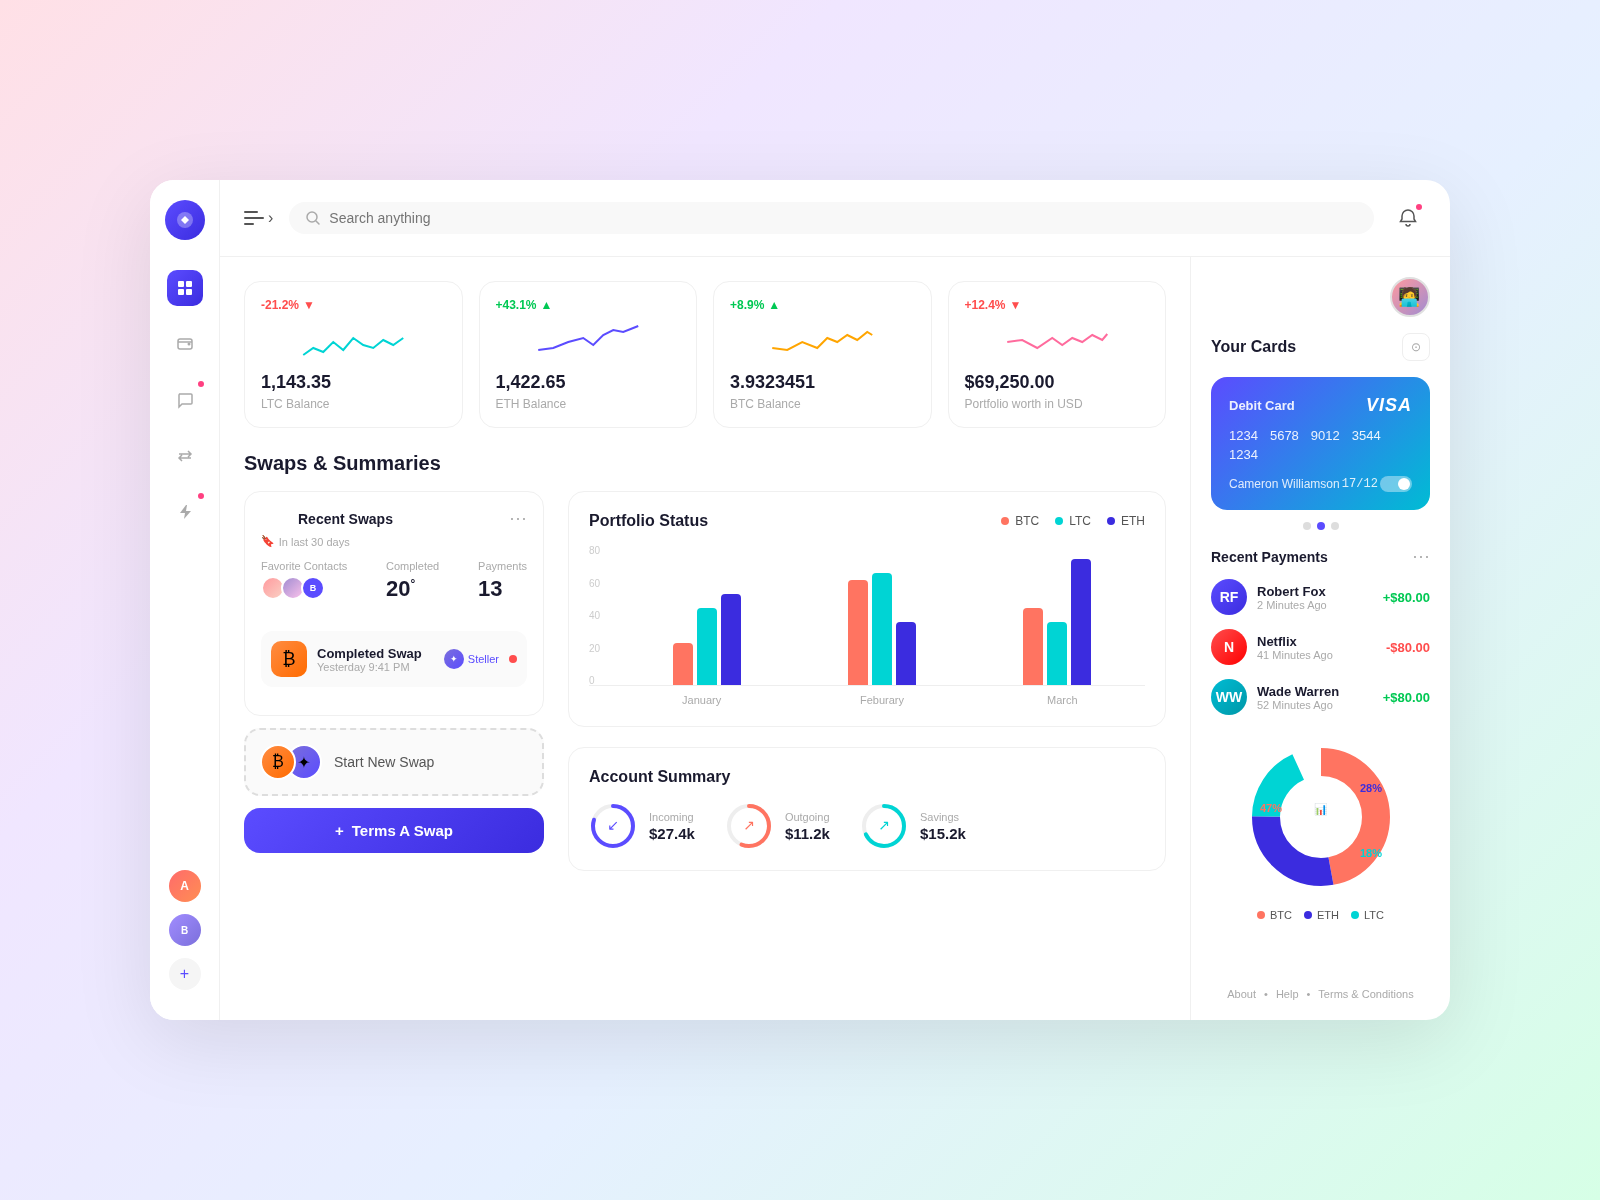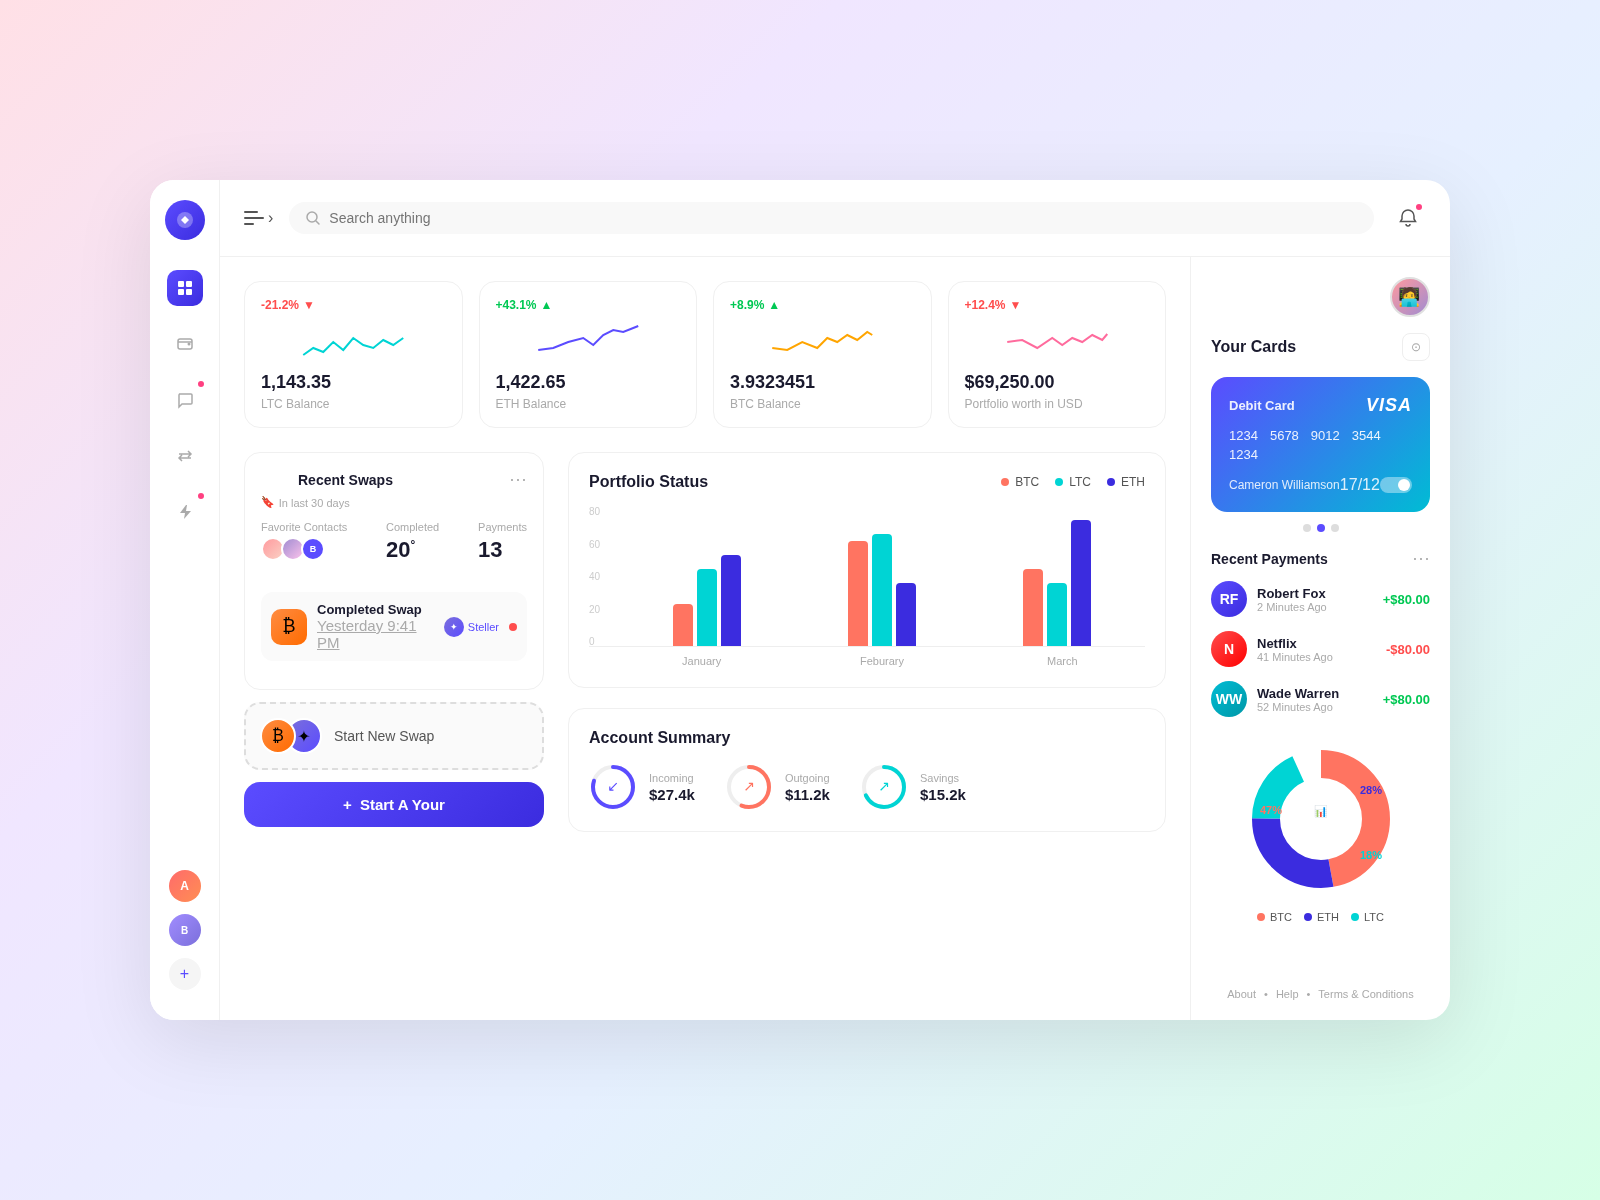--- a/index.html
+++ b/index.html
@@ -353,23 +353,22 @@
       justify-content: center;
       font-size: 18px;
     }
     .swap-info { flex: 1; }
     .swap-name {
       font-size: 13px;
       font-weight: 600;
       color: #1a1a2e;
     }
     .swap-time {
-      font-size: 15px;
+      font-size: 11px;
       color: #aaa;
-      text-decoration: underline;
     }
     .stellar-badge {
       display: flex;
       align-items: center;
       gap: 4px;
       font-size: 11px;
       color: #5b4cff;
     }
     .stellar-icon {
       width: 20px;
@@ -610,22 +609,23 @@
     .card-bottom {
       display: flex;
       justify-content: space-between;
       align-items: center;
     }
     .card-name {
       font-size: 12px;
       color: rgba(255,255,255,0.85);
     }
     .card-expiry {
-      font-size: 16px;
+      font-size: 12px;
       color: rgba(255,255,255,0.85);
+      font-family: Liberation Mono, monospace;
     }
     .card-toggle {
       width: 32px;
       height: 16px;
       background: rgba(255,255,255,0.4);
       border-radius: 8px;
       position: relative;
     }
     .card-toggle-thumb {
       width: 12px;
@@ -926,20 +926,23 @@
               <div class="mini-chart">
                 <svg width="100%" height="40" viewBox="0 0 100 40">
                   <polyline points="0,22 15,20 30,28 45,18 55,25 65,18 75,22 85,15 95,20 100,14" fill="none" stroke="#ff6b9d" stroke-width="2"></polyline>
                 </svg>
               </div>
               <div class="card-value">$69,250.00</div>
               <div class="card-label">Portfolio worth in USD</div>
             </div>
           </div>
 
+          <div>
+            <h2 class="section-title">Swaps &amp; Summaries</h2>
+          </div>
           <div class="swaps-section">
 
             <div class="swaps-left">
               <div class="recent-swaps-card">
                 <div class="swap-card-header">
                   <span class="swap-card-title">Recent Swaps</span>
                   <span class="swap-card-dots">···</span>
                 </div>
                 <div class="swap-card-sub">
                   <span>🔖</span>
@@ -982,21 +985,21 @@
               <div class="start-swap-dashed">
                 <div class="swap-icons-pair">
                   <div class="swap-icon-circle sic-orange">₿</div>
                   <div class="swap-icon-circle sic-purple">✦</div>
                 </div>
                 <span class="start-swap-text">Start New Swap</span>
               </div>
 
               <button class="start-swap-btn">
                 <span>+</span>
-                <span>Start A Your</span>
+                <span>Terms A Swap</span>
               </button>
             </div>
 
             <div class="swaps-right">
 
               <div class="chart-card">
                 <div class="chart-header">
                   <span class="chart-title">Portfolio Status</span>
                   <div class="legend">
                     <div class="legend-item">

